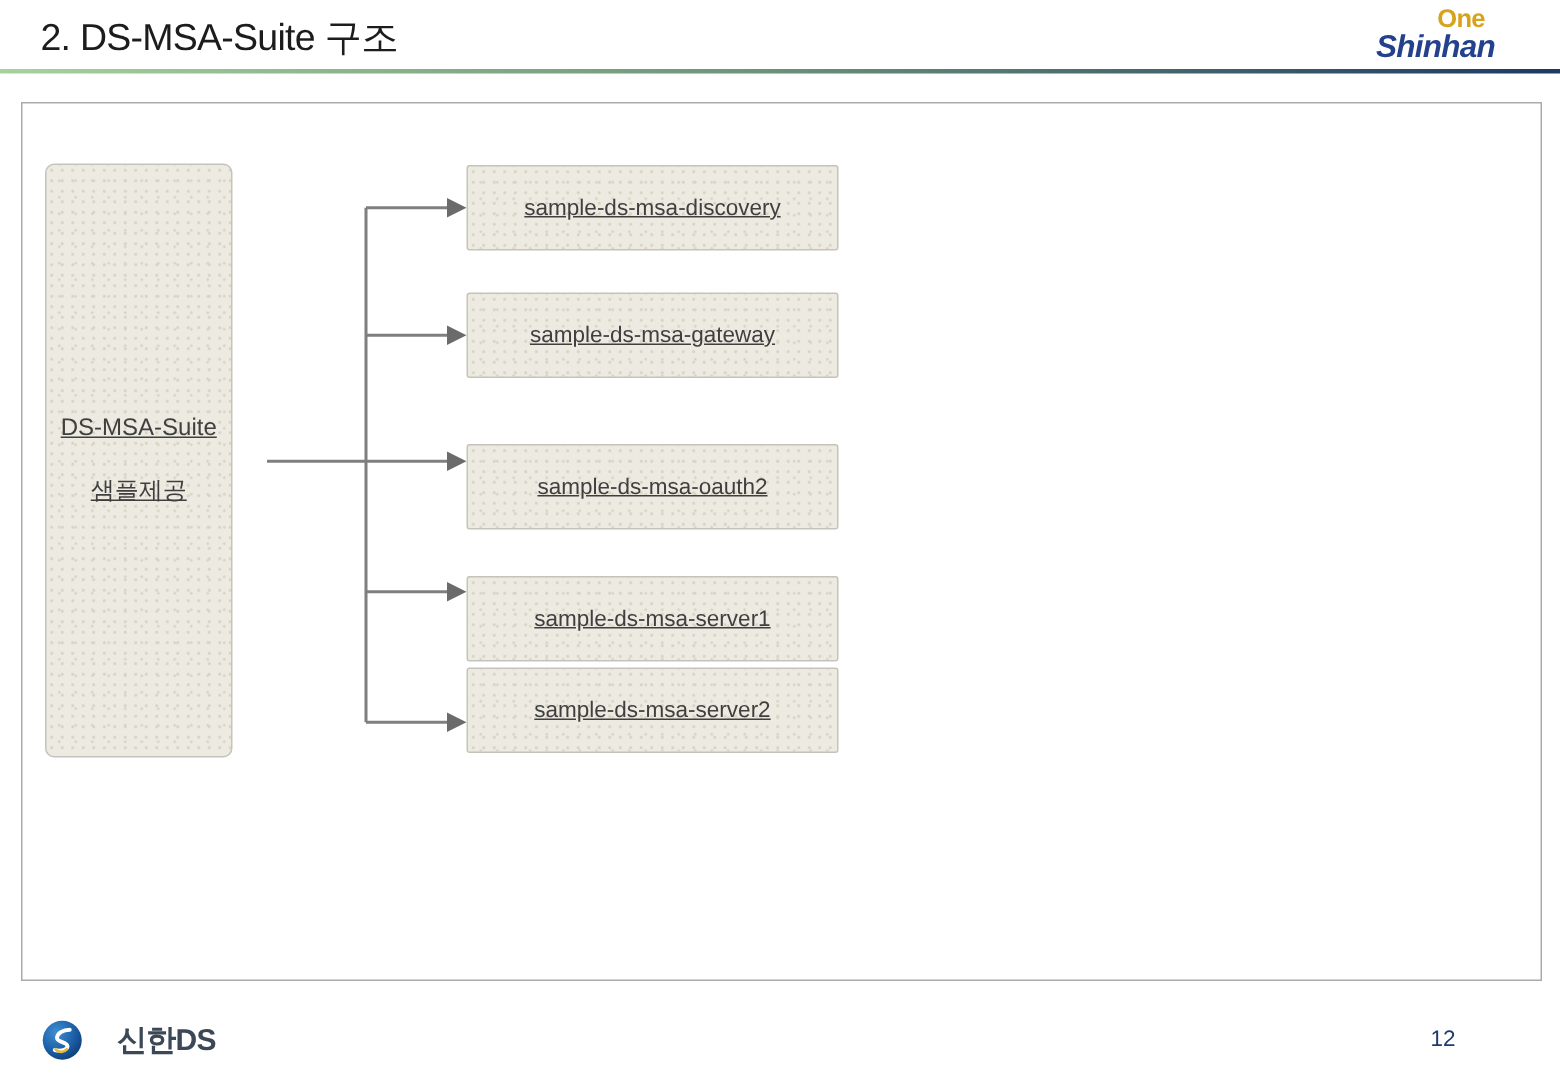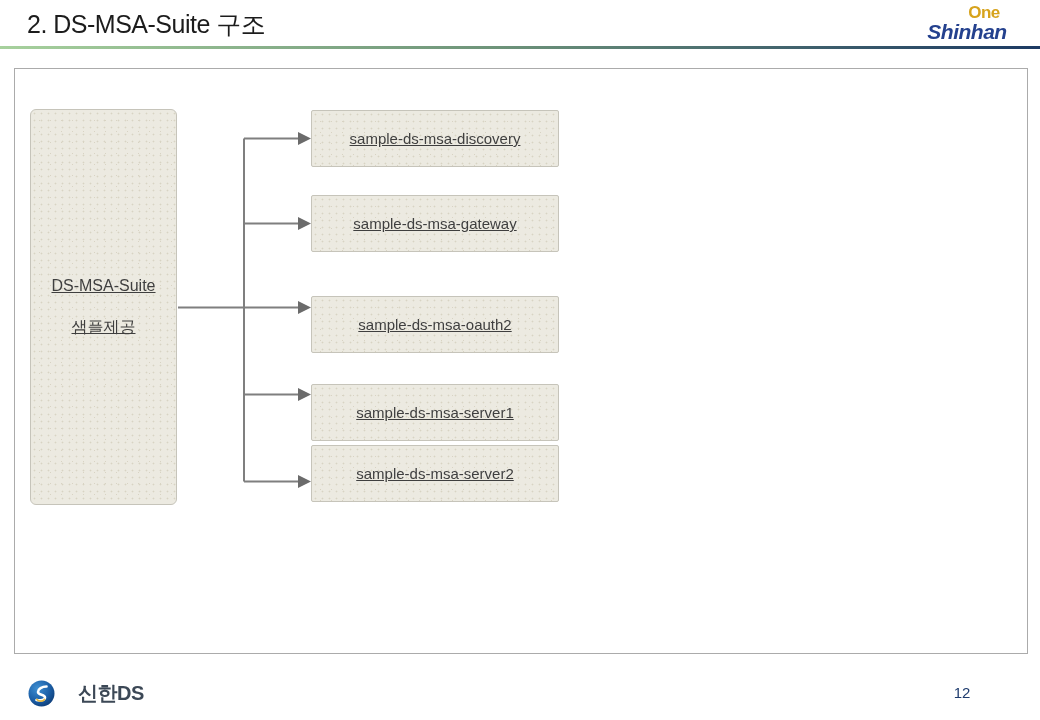--- a/index.html
+++ b/index.html
@@ -29,21 +29,21 @@
   .slide-title{
     position:absolute;left:27px;top:8px;
     font-size:25px;font-weight:400;color:var(--text_dark);
     letter-spacing:-0.5px;white-space:nowrap;
   }
   .header-rule{
     position:absolute;left:0;top:46px;width:1040px;height:3px;
     background:linear-gradient(to right,var(--accent_green) 0%,var(--accent_mid) 48%,var(--accent_navy) 100%);
   }
   .one-shinhan{
-    position:absolute;right:18px;top:4px;width:110px;
+    position:absolute;right:28px;top:4px;width:110px;
     text-align:center;line-height:1;
   }
   .one-shinhan .one{
     display:block;font-size:17px;font-weight:bold;color:var(--brand_gold);
     letter-spacing:-0.5px;margin-left:34px;
   }
   .one-shinhan .shinhan{
     display:block;font-size:21px;font-weight:bold;color:var(--brand_blue);
     letter-spacing:-0.5px;margin-top:0px;font-style:italic;
   }
@@ -60,21 +60,21 @@
       radial-gradient(circle,var(--box_dot) 0.8px,transparent 1.1px),
       radial-gradient(circle,var(--box_dot) 0.7px,transparent 1px);
     background-size:7px 7px,11px 11px;
     background-position:0 0,3px 5px;
     border:1px solid var(--box_border);
     display:flex;align-items:center;justify-content:center;
     color:var(--text_box);
     text-decoration:underline;
   }
   .root-box{
-    left:30px;top:109px;width:147px;height:396px;border-radius:6px;
+    left:30px;top:109px;width:125px;height:396px;border-radius:6px;
     flex-direction:column;gap:22px;font-size:16px;
   }
   .service-box{
     left:311px;width:248px;height:57px;border-radius:2px;font-size:15px;
   }
   .connector-layer{position:absolute;left:0;top:0;pointer-events:none;}
   
   .footer-logo{
     position:absolute;left:28px;top:680px;display:flex;align-items:center;gap:23px;
   }

